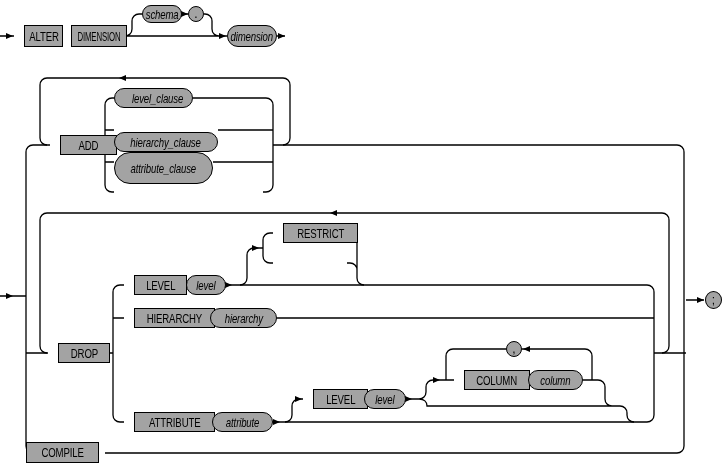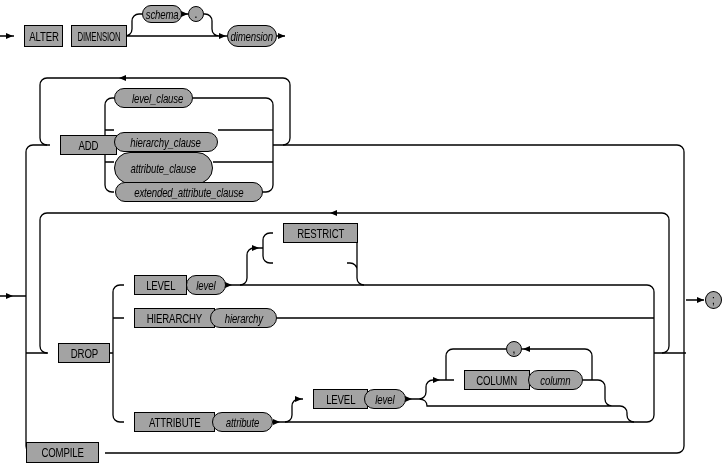--- a/index.html
+++ b/index.html
@@ -148,23 +148,20 @@
     </div>
   <div class="node var stadium" style="left:114px;top:88px;width:79px;height:20px;justify-content:flex-end;">
       <span class="lbl">level_clause</span>
     </div>
   <div class="node var stadium" style="left:114px;top:132px;width:104px;height:20px;">
       <span class="lbl">hierarchy_clause</span>
     </div>
   <div class="node var stadium" style="left:114px;top:152px;width:99px;height:32px;">
       <span class="lbl">attribute_clause</span>
     </div>
-  <div class="node var stadium" style="left:115px;top:182px;width:148px;height:20px;">
-      <span class="lbl">extended_attribute_clause</span>
-    </div>
   <div class="node var stadium" style="left:186px;top:275px;width:40px;height:20px;">
       <span class="lbl">level</span>
     </div>
   <div class="node var stadium" style="left:210px;top:308px;width:67px;height:20px;">
       <span class="lbl">hierarchy</span>
     </div>
   <div class="node var stadium" style="left:212px;top:412px;width:61px;height:20px;">
       <span class="lbl">attribute</span>
     </div>
   <div class="node var stadium" style="left:364px;top:389px;width:42px;height:20px;">

